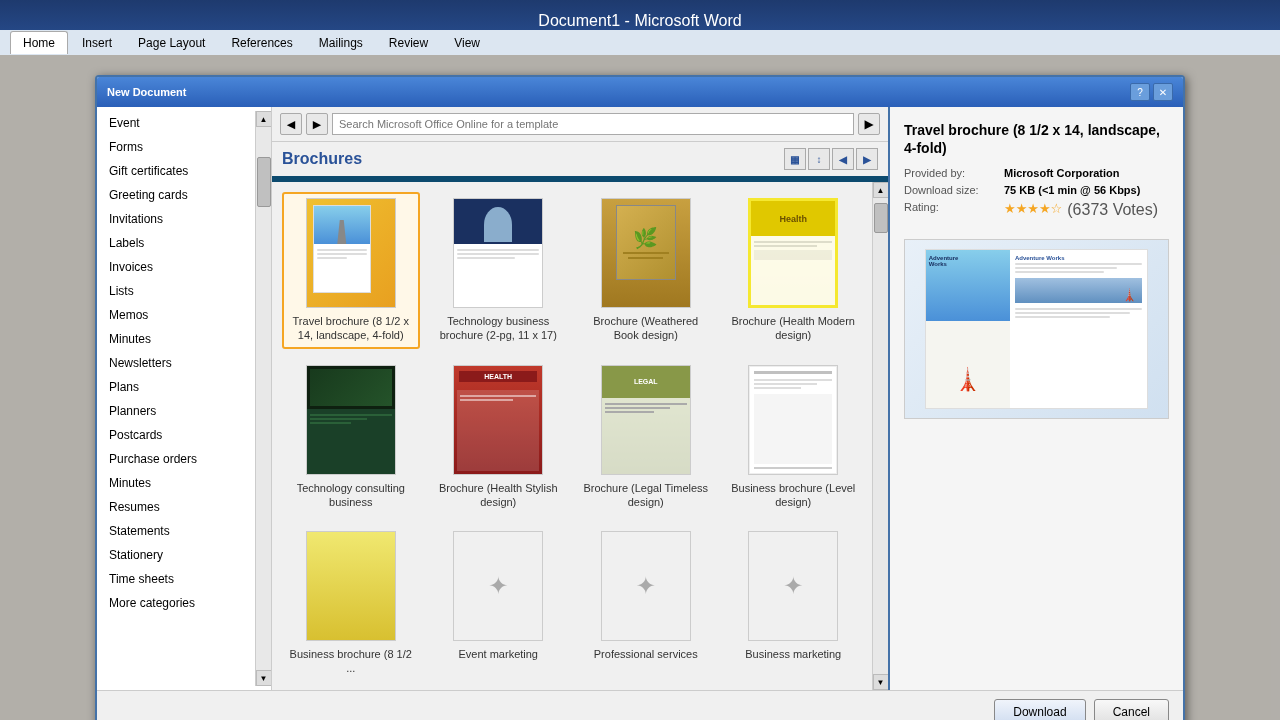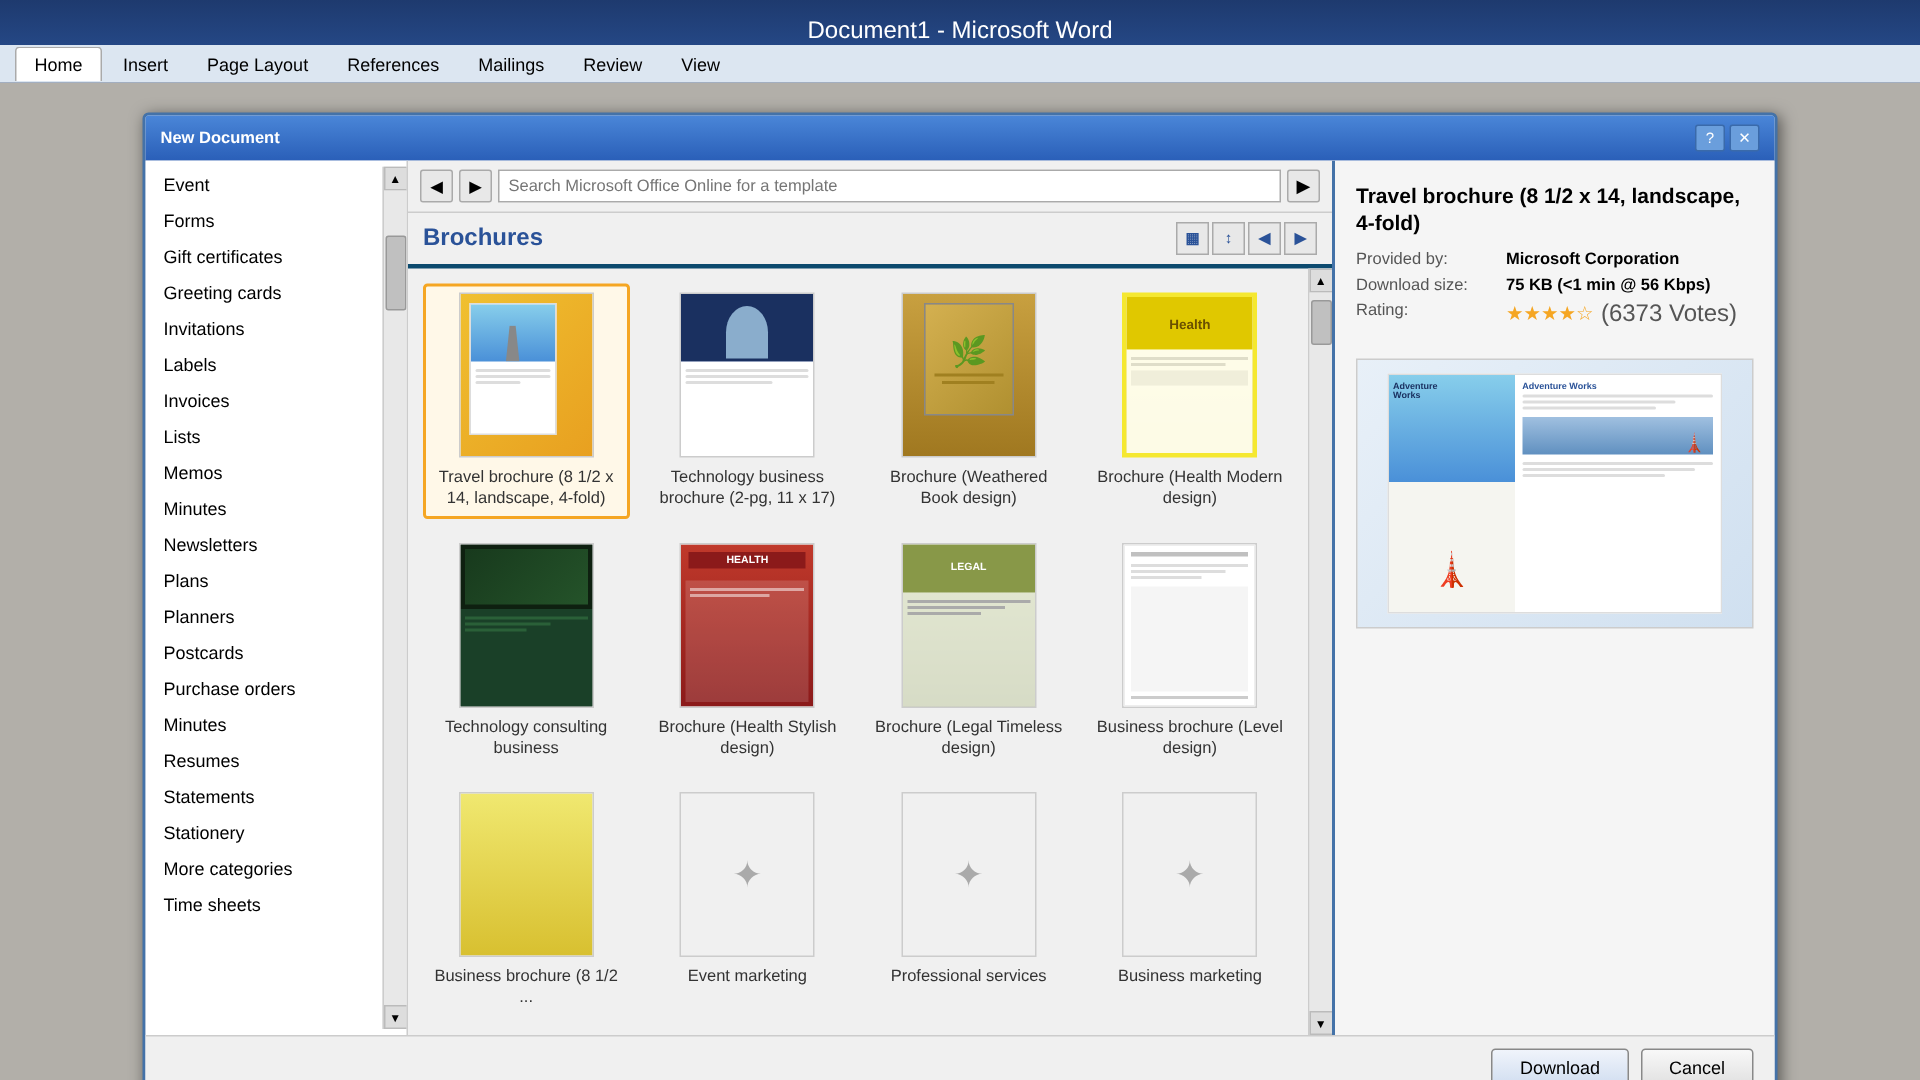--- a/index.html
+++ b/index.html
@@ -174,21 +174,21 @@
     }
 
     .brochures-header {
       padding: 6px 10px;
       font-size: 16px;
       font-weight: bold;
       color: #2a5298;
       display: flex;
       align-items: center;
       justify-content: space-between;
-      border-bottom: 3px solid #0c4a6e;
+      border-bottom: 6px solid #0c4a6e;
     }
     .view-controls {
       display: flex;
       gap: 2px;
     }
     .view-ctrl-btn {
       width: 22px;
       height: 22px;
       background: #e8e8e8;
       border: 1px solid #aaa;
@@ -479,22 +479,22 @@
             <div class="sidebar-item">Minutes</div>
             <div class="sidebar-item">Newsletters</div>
             <div class="sidebar-item">Plans</div>
             <div class="sidebar-item">Planners</div>
             <div class="sidebar-item">Postcards</div>
             <div class="sidebar-item">Purchase orders</div>
             <div class="sidebar-item">Minutes</div>
             <div class="sidebar-item">Resumes</div>
             <div class="sidebar-item">Statements</div>
             <div class="sidebar-item">Stationery</div>
+            <div class="sidebar-item">Time sheets</div>
             <div class="sidebar-item">More categories</div>
-            <div class="sidebar-item">Time sheets</div>
           </div>
           <div class="sidebar-scrollbar">
             <div class="sidebar-scroll-btn">▲</div>
             <div class="sidebar-scroll-track">
               <div class="sidebar-scroll-thumb-el"></div>
             </div>
             <div class="sidebar-scroll-btn-down">▼</div>
           </div>
         </div>
       </div>

